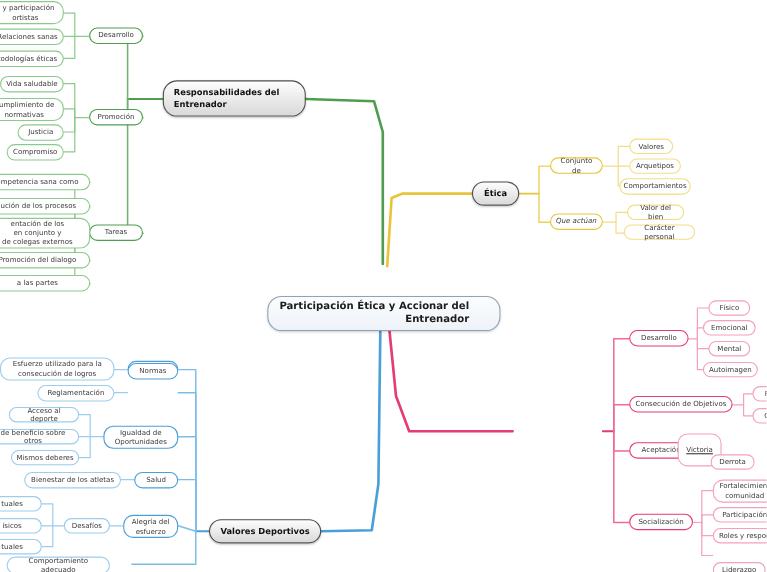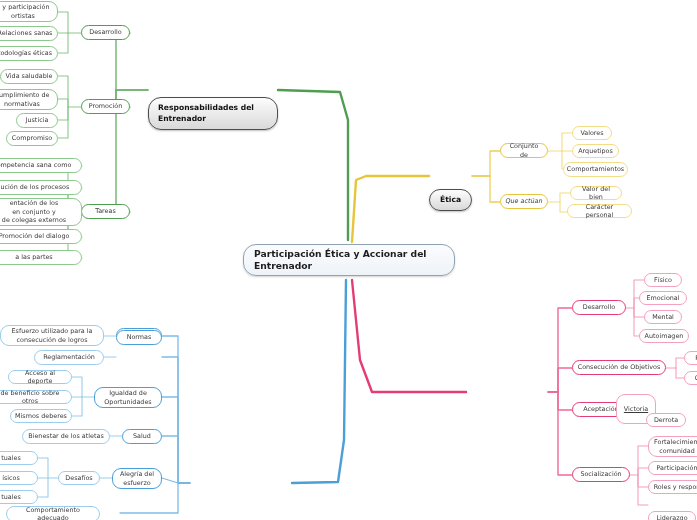--- a/index.html
+++ b/index.html
@@ -16,29 +16,29 @@
     display:flex;align-items:center;justify-content:center;
     text-align:center;background:#ffffff;
     border-radius:9px;border:1.2px solid #999;
     font-size:6.4px;line-height:1.32;color:#3a3a3a;
     padding:2px 4px;white-space:pre-line;
   }
   .node.root{
     background:linear-gradient(#fbfcfe,#eef3f8);
     border:1.3px solid #8fa3b4;border-radius:13px;
     font-size:9.2px;font-weight:bold;color:#1d1d1d;
-    justify-content:flex-start;text-align:left;padding:4px 10px;
+    justify-content:flex-start;text-align:right;padding:4px 10px;
     box-shadow:0 1px 2px rgba(0,0,0,.18);
+    margin-top:25px;
   }
   .node.main{
     background:linear-gradient(#fdfdfd,#d9d9d9);
     border:1.3px solid #4d4d4d;border-radius:13px;
     font-size:7.6px;font-weight:bold;color:#111;
     box-shadow:0 1px 2px rgba(0,0,0,.25);
-    margin-top:24px;
   }
   .node.main.left{justify-content:flex-start;text-align:left;padding:3px 9px;}
 
   
   .g1{border-color:#4f9e4f;}      
   .g2{border-color:#8cc98c;}      
   .y1{border-color:#e8c43a;}      
   .y2{border-color:#f2dd86;}      
   .b1{border-color:#4a9fd8;}      
   .b2{border-color:#9ccdec;}      
@@ -204,20 +204,21 @@
   <div class="node p2" style="left:616px;top:394px;width:40px;height:30px;text-decoration:underline;">Victoria</div>
   <div class="node p2" style="left:646px;top:413px;width:40px;height:14px;">Derrota</div>
 
   <div class="node p1" style="left:572px;top:467px;width:58px;height:15px;">Socialización</div>
   <div class="node p2" style="left:648px;top:436px;width:58px;height:21px;">Fortalecimient
 comunidad</div>
   <div class="node p2" style="left:648px;top:461px;width:58px;height:14px;">Participación</div>
   <div class="node p2" style="left:648px;top:480px;width:58px;height:14px;">Roles y respon</div>
   <div class="node p2" style="left:648px;top:498px;width:48px;height:14px;margin-top:13px;">Liderazgo</div>
 
+  <div class="node main" style="left:190px;top:472px;width:102px;height:22px;">Valores Deportivos</div>
 
   <div class="node b1" style="left:116px;top:328px;width:46px;height:15px;">Desempeño</div>
   <div class="node b2" style="left:0px;top:325px;width:104px;height:21px;">Esfuerzo utilizado para la
 consecución de logros</div>
 
   <div class="node b1" style="left:116px;top:330px;width:46px;height:15px;">Normas</div>
   <div class="node b2" style="left:34px;top:350px;width:70px;height:15px;">Reglamentación</div>
 
   <div class="node b1" style="left:94px;top:387px;width:68px;height:21px;">Igualdad de
 Oportunidades</div>

